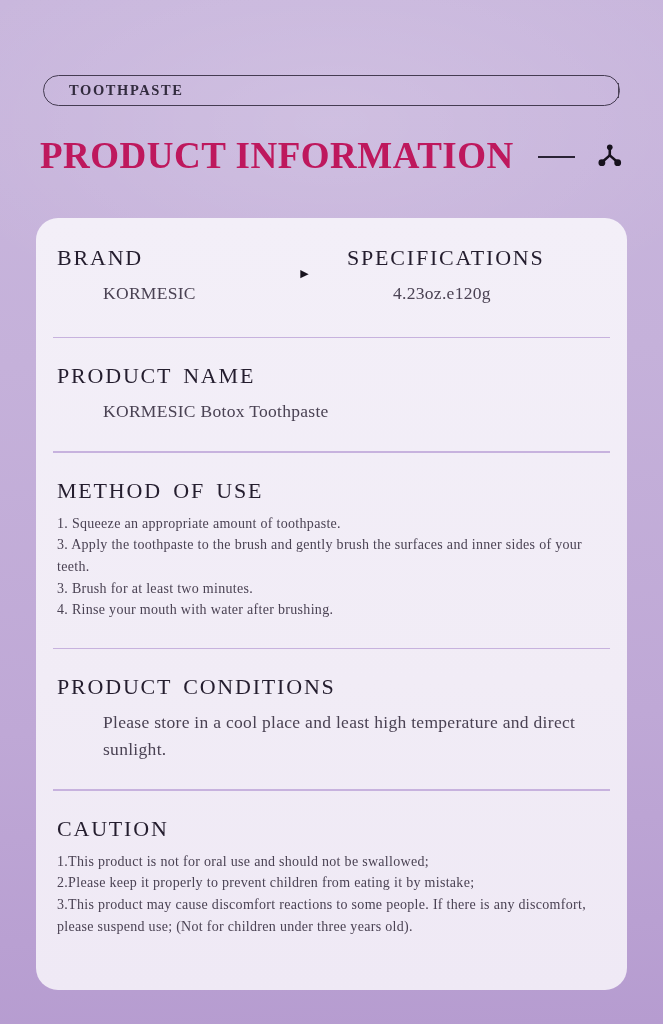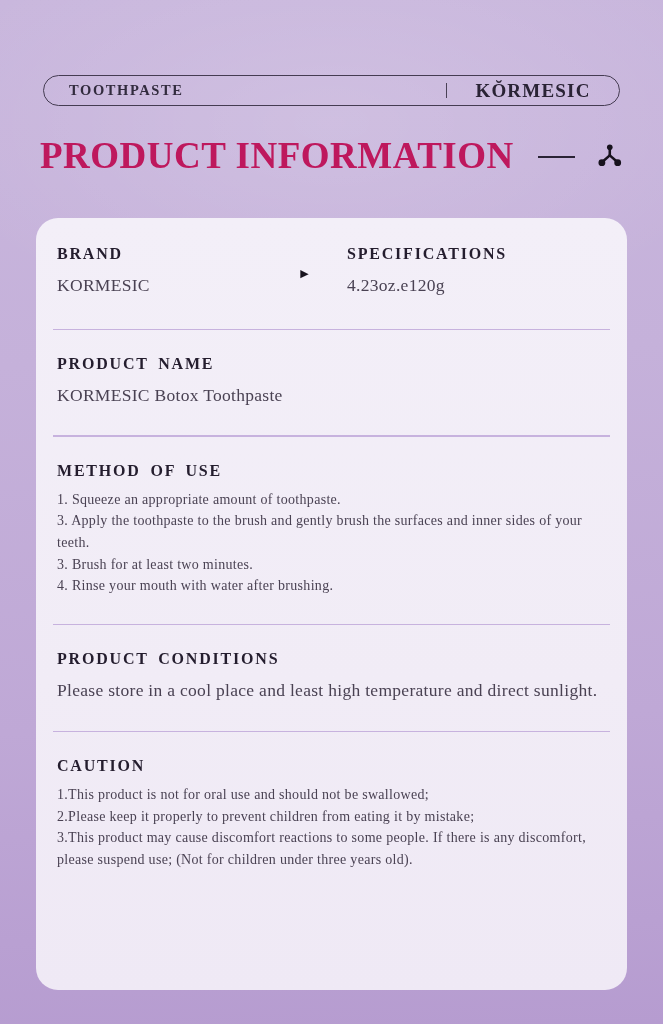--- a/index.html
+++ b/index.html
@@ -46,25 +46,25 @@
   .card {
     position: absolute; left: 36px; top: 218px; width: 591px; min-height: 772px;
     background: linear-gradient(180deg, #f3eff8 0%, #f1ecf6 60%, #efe9f5 100%);
     border-radius: 22px;
     padding: 2px 15px;
   }
   .section { padding: 25px 6px 27px 6px; }
   .divider { height: 1.2px; background: #c7b2de; margin: 0 2px; }
 
   h2.sec-heading {
-    font-size: 16px; font-weight: 700; letter-spacing: 1.8px;
+    font-size: 22px; font-weight: 400; letter-spacing: 1.8px;
     color: #241d2e; margin-bottom: 9px; word-spacing: 4px;
   }
   .sec-body, .sec-value {
-    font-size: 17.5px; line-height: 1.52; color: #4a4253; letter-spacing: 0.3px;
+    font-size: 17.5px; line-height: 1.52; color: #4a4253; letter-spacing: 0.3px; margin-left: 46px;
   }
   .list p { font-size: 14px; line-height: 1.55; color: #4a4253; letter-spacing: 0.3px; }
 
   
   .brand-row { display: flex; align-items: flex-start; padding: 25px 6px 30px 6px; }
   .brand-col { flex: 0 0 205px; }
   .spec-col { flex: 1; }
   .pointer {
     flex: 0 0 85px; text-align: center; font-size: 11px; color: #17121d;
     padding-top: 22px; font-family: "DejaVu Sans", sans-serif;
@@ -72,21 +72,20 @@
 </style>
 </head>
 <body>
 
 <div class="page">
 
   <div class="badge">
     <span class="badge-left">TOOTHPASTE</span>
     <span class="badge-spacer"></span>
     <span class="badge-divider"></span>
-    <span class="badge-right">KŎRMESIC</span>
   </div>
 
   <div class="title-row">
     <h1 class="page-title">PRODUCT INFORMATION</h1>
     <div class="title-dash"></div>
     <svg class="molecule" width="42" height="44" viewBox="0 0 42 44">
       <g stroke="#17121d" stroke-width="4.2" stroke-linecap="round" fill="#17121d">
         <line x1="21" y1="21" x2="21" y2="9"></line>
         <line x1="21" y1="21" x2="9.5" y2="31"></line>
         <line x1="21" y1="21" x2="32.5" y2="31"></line>

